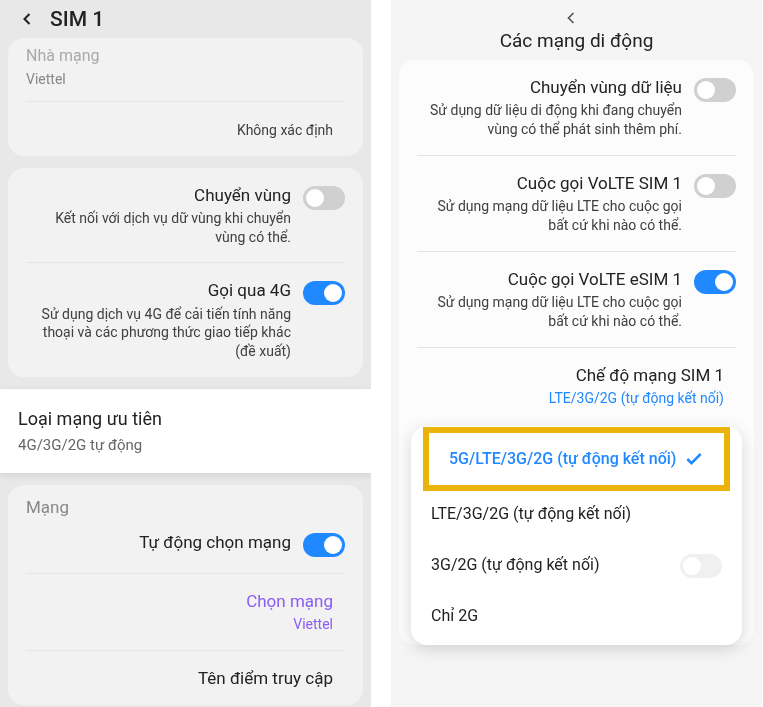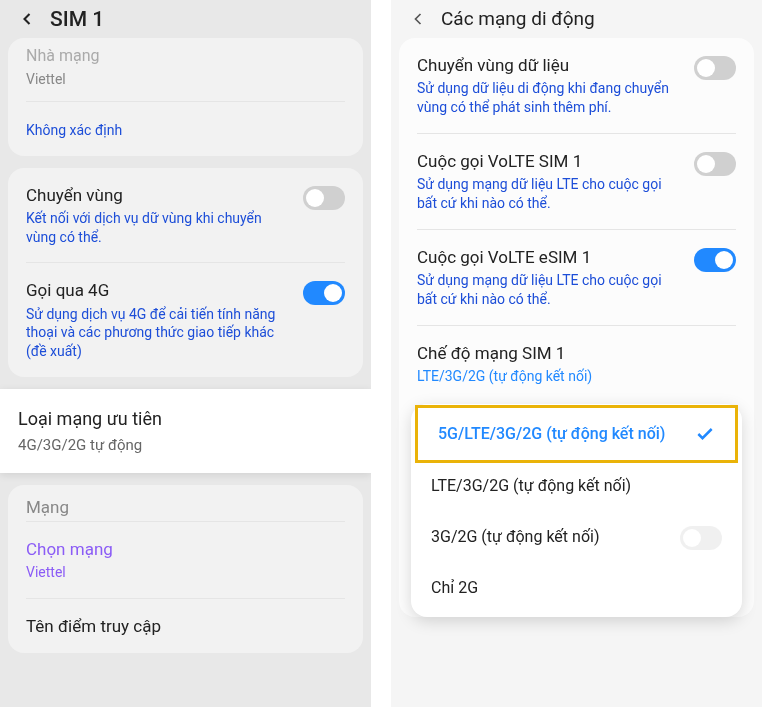--- a/index.html
+++ b/index.html
@@ -10,24 +10,24 @@
     .phone.right { background: #f5f5f5; }
     
     .header { display: flex; align-items: center; padding: 7px 16px; background: transparent; }
     .header-back { width: 22px; height: 22px; display: flex; align-items: center; justify-content: center; margin-right: 12px; }
     .header-title { font-size: 21px; font-weight: 500; color: #222; }
     
     .section { background: #f7f7f7; border-radius: 16px; margin: 0 8px 12px 8px; padding: 0; }
     .phone.left .section { background: #f2f2f2; }
     .phone.right .section { background: #fcfcfc; }
     
-    .row { padding: 16px 18px; display: flex; align-items: flex-start; justify-content: space-between; position: relative; }
+    .row { padding: 16px 18px; display: flex; align-items: flex-start; justify-content: space-between; position: relative; text-align: right; }
     .row-text { flex: 1; padding-right: 12px; }
     .row-title { font-size: 17px; color: #222; line-height: 1.3; }
-    .row-subtitle { font-size: 14px; color: #1d4ed8; line-height: 1.35; margin-top: 3px; }
+    .row-subtitle { font-size: 14px; color: #404040; line-height: 1.35; margin-top: 3px; }
     .row-subtitle.blue { color: #2189ff; }
     
     .divider { height: 1px; background: #e5e5e5; margin: 0 18px; }
     
     .toggle { width: 42px; height: 24px; border-radius: 12px; position: relative; flex-shrink: 0; margin-top: 2px; }
     .toggle-knob { width: 18px; height: 18px; background: #fff; border-radius: 50%; position: absolute; top: 3px; transition: left 0.2s; }
     .toggle.off { background: #d0d0d0; }
     .toggle.off .toggle-knob { left: 3px; }
     .toggle.on { background: #2189ff; }
     .toggle.on .toggle-knob { left: 21px; }
@@ -39,21 +39,21 @@
     .section-label { padding: 12px 18px 4px; }
     .section-label-text { font-size: 17px; color: #222; }
     
     .disabled-text { color: #8b5cf6; }
     
     .dropdown { background: #fff; border-radius: 16px; margin: 0 12px; box-shadow: 0 4px 16px rgba(0,0,0,0.15); padding: 4px 0; position: relative; z-index: 10; }
     .dropdown-item { padding: 16px 20px; display: flex; align-items: center; justify-content: space-between; }
     .dropdown-item-text { font-size: 16px; color: #222; }
     .dropdown-item.selected .dropdown-item-text { color: #2189ff; font-weight: 500; }
     .dropdown-item.selected .check { color: #2189ff; }
-    .dropdown-highlight { border: 3px solid #eab308; margin: -3px 4px; }
+    .dropdown-highlight { border: 6px solid #eab308; margin: -3px 12px; }
     
     .check { width: 20px; height: 20px; }
     
     .faded-toggle { position: absolute; right: 20px; top: 50%; transform: translateY(-50%); opacity: 0.3; }
     
     .partial-row-top { padding: 6px 18px 12px; }
     .partial-row-top .row-title { color: #999; font-size: 16px; }
   </style>
 </head>
 <body>
@@ -105,38 +105,46 @@
 
   <div class="highlighted-row">
     <div class="row-title">Loại mạng ưu tiên</div>
     <div class="row-subtitle">4G/3G/2G tự động</div>
   </div>
 
   <div class="section" style="margin-top:12px;">
     <div class="section-label">
       <span class="section-label-text" style="color:#888;">Mạng</span>
     </div>
+    <div class="row" style="padding-top:10px;">
+      <div class="row-text">
+        <div class="row-title">Tự động chọn mạng</div>
+      </div>
+      <div class="toggle on">
+          <div class="toggle-knob"></div>
+        </div>
+    </div>
     <div class="divider"></div>
     <div class="row">
       <div class="row-text">
         <div class="row-title disabled-text">Chọn mạng</div>
         <div class="row-subtitle disabled-text">Viettel</div>
       </div>
     </div>
     <div class="divider"></div>
     <div class="row">
       <div class="row-text">
         <div class="row-title">Tên điểm truy cập</div>
       </div>
     </div>
   </div>
 </div>
 
 <div class="phone right">
-  <div class="header" style="padding-bottom:8px;">
+  <div class="header" style="padding-bottom:8px;flex-direction:column;">
     <div class="header-back">
       <svg width="20" height="20" viewBox="0 0 24 24" fill="none" stroke="#555" stroke-width="2">
           <polyline points="15 18 9 12 15 6"></polyline>
         </svg>
     </div>
     <div class="header-title" style="font-size:19px;font-weight:400;">Các mạng di động</div>
   </div>
 
   <div class="section" style="background:#fcfcfc;">
     <div class="row">

